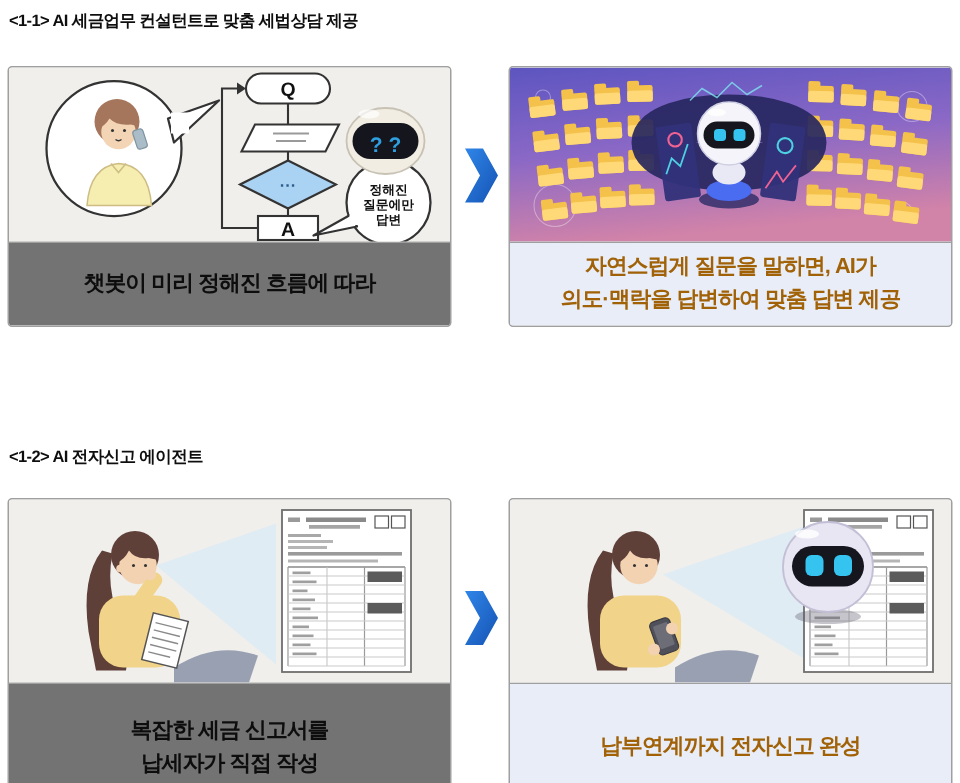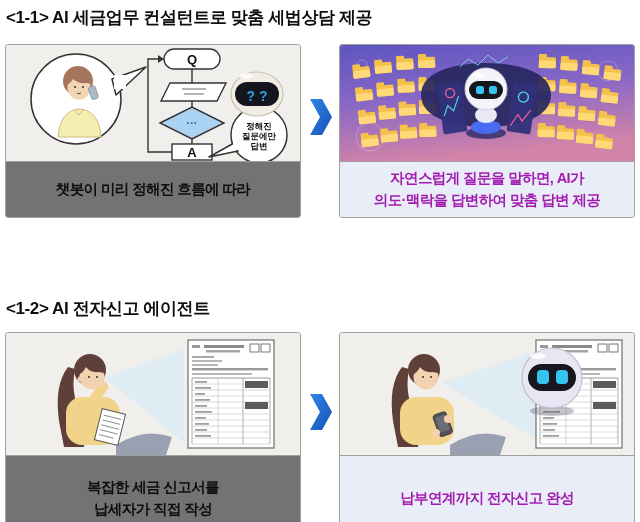--- a/index.html
+++ b/index.html
@@ -2,41 +2,41 @@
 <html><head>
 <meta charset="utf-8">
 <style>
   html,body{margin:0;padding:0;}
   body{
     width:640px;height:522px;background:#ffffff;position:relative;overflow:hidden;
     font-family:"Liberation Sans","DejaVu Sans",sans-serif;
   }
   *{box-sizing:border-box;}
   .sec-title{
-    position:absolute;left:6px;font-size:17px;font-weight:800;color:#0e0e0e;
+    position:absolute;left:6px;font-size:11px;font-weight:800;color:#0e0e0e;
     letter-spacing:-0.4px;white-space:nowrap;
   }
   .t1{top:6px;} .t2{top:297px;}
   .row{position:absolute;left:5px;width:630px;display:flex;align-items:flex-start;}
   .row1{top:44px;height:174px;}
   .row2{top:332px;height:210px;}
   .panel{
     width:296px;flex:none;border:1px solid #9f9f9f;border-radius:3px;
     background:#ffffff;display:flex;flex-direction:column;overflow:hidden;height:100%;
   }
   .img-area{width:100%;flex:none;position:relative;}
   .img-gray{background:#f0efec;}
   .img1{height:116px;} .img2{height:122px;}
   .caption{
     flex:1;border-top:1px solid #9f9f9f;display:flex;flex-direction:column;
     justify-content:center;align-items:center;text-align:center;
     font-weight:800;font-size:14.5px;line-height:1.5;letter-spacing:-0.6px;
   }
   .cap-white{background:#737373;color:#0d0d0d;}
-  .cap-blue{background:#e9edf8;color:#a21caf;}
+  .cap-blue{background:#e9edf8;color:#a16207;}
   .arrow-cell{width:38px;flex:none;display:flex;justify-content:center;}
   .a1{margin-top:53px;} .a2{margin-top:60px;}
   svg{display:block;}
 </style>
 </head>
 <body>
 
 <svg width="0" height="0" style="position:absolute" aria-hidden="true">
   <defs>
     <g id="folder">

